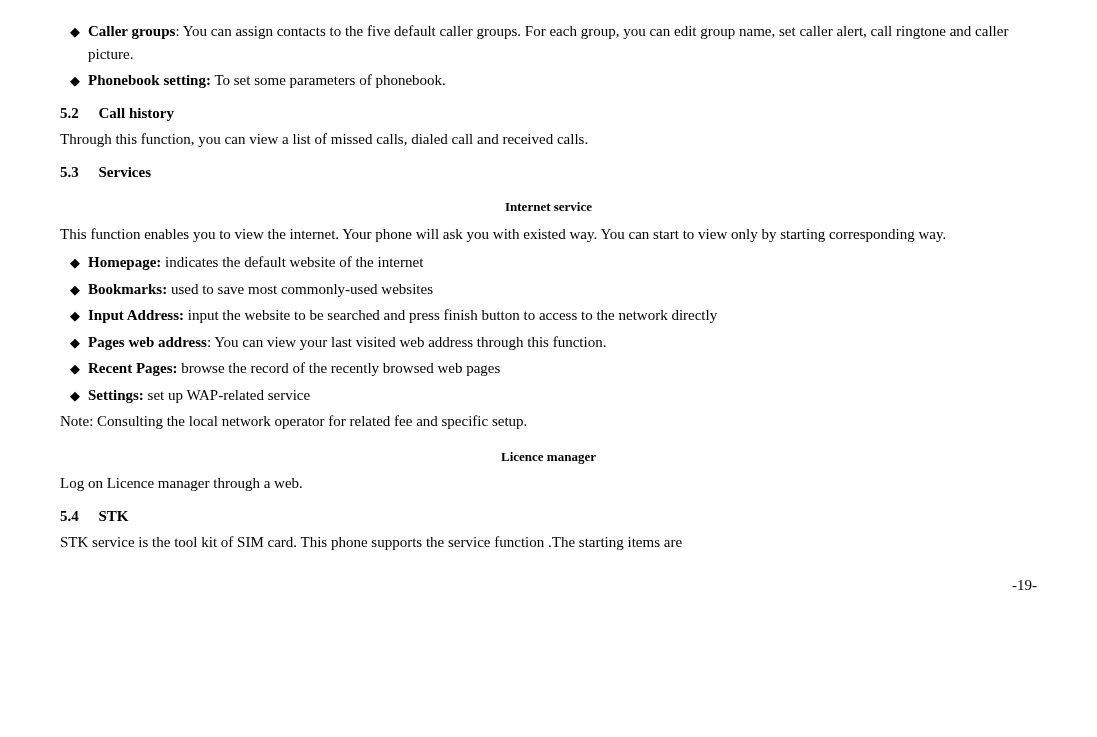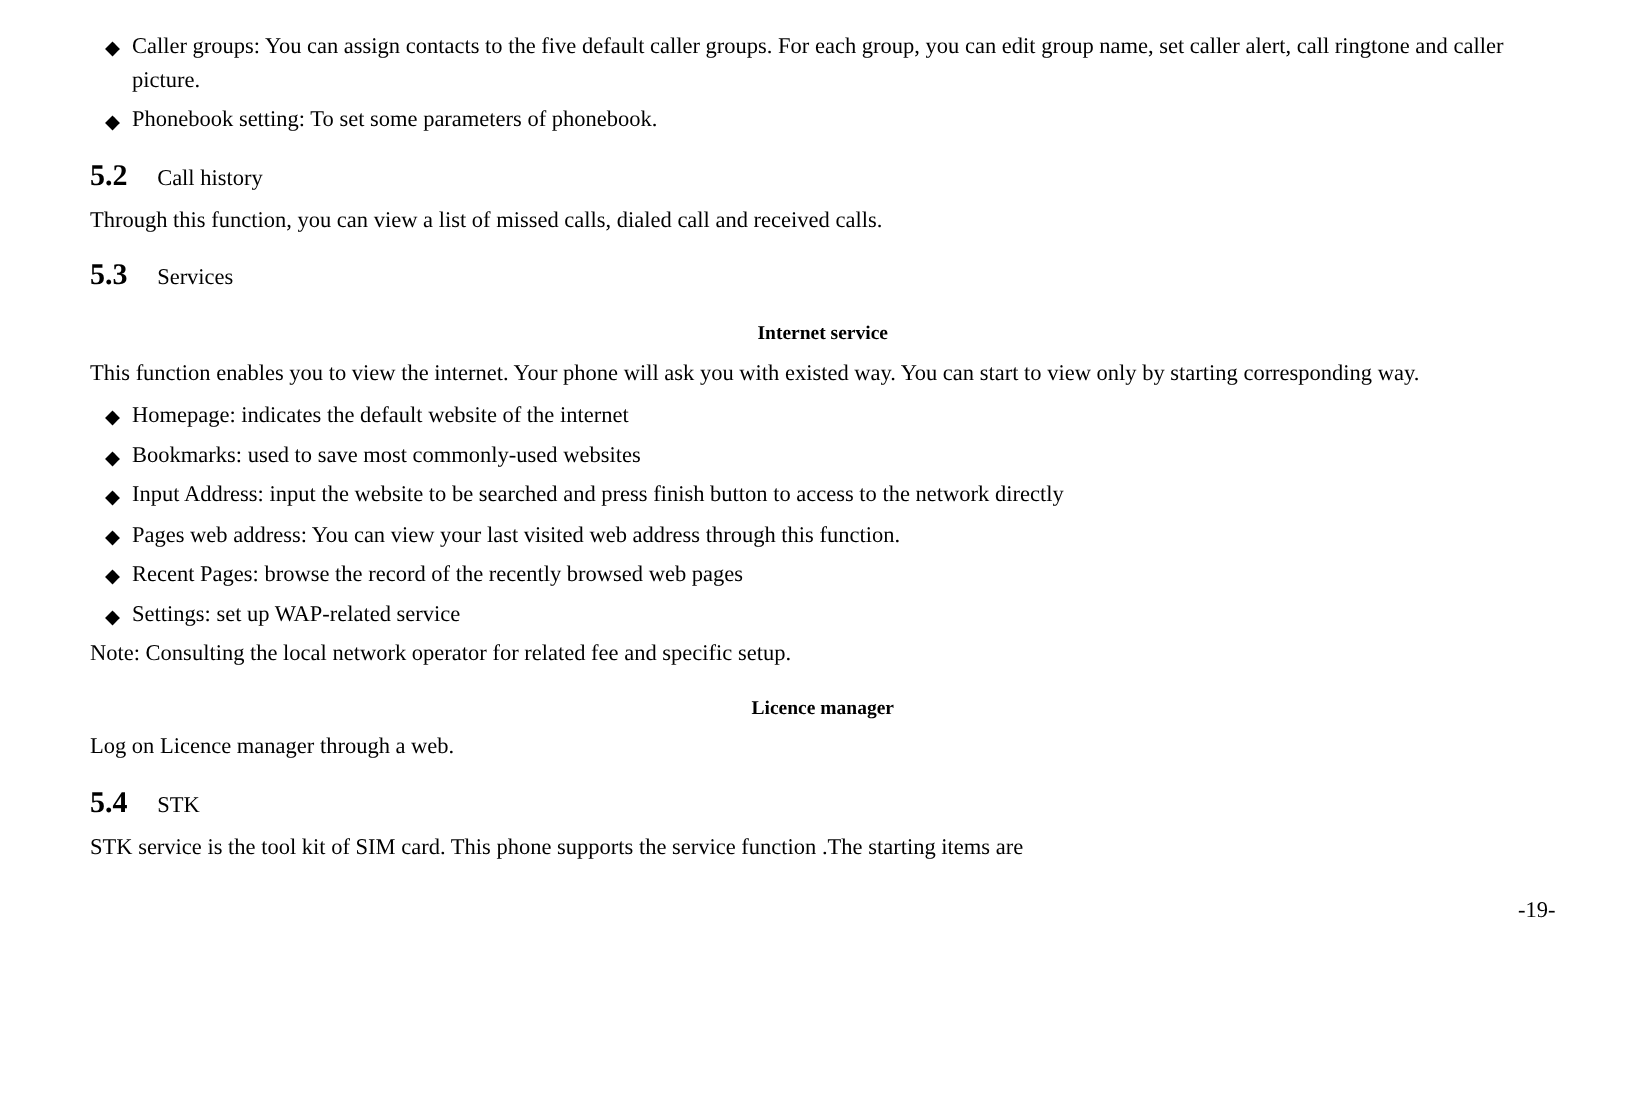--- a/index.html
+++ b/index.html
@@ -31,25 +31,25 @@
       flex-shrink: 0;
     }
     .bullet-text {
       flex: 1;
     }
     .section-heading {
       margin: 10px 0 4px 0;
     }
     .section-heading-num {
       font-weight: bold;
-      font-size: 20px;
+      font-size: 15px;
       text-align: right;
     }
     .section-heading-title {
-      font-weight: normal;
+      font-weight: bold;
       font-size: 15px;
       margin-left: 16px;
     }
     .sub-heading {
       text-align: center;
       font-weight: bold;
       font-size: 13px;
       margin: 14px 0 6px 0;
     }
     .paragraph {
@@ -57,21 +57,21 @@
       text-align: justify;
     }
     .note-line {
       margin-bottom: 6px;
     }
     .page-number {
       text-align: right;
       margin-top: 20px;
     }
     b {
-      font-weight: normal;
+      font-weight: bold;
     }
   </style>
 </head>
 <body>
 
 <div class="bullet-item">
   <span class="diamond">◆</span>
   <span class="bullet-text">
     <b>Caller groups</b><span>: You can assign contacts to the five default caller groups. For each group, you can edit group name, set caller alert, call ringtone and caller picture.</span>
   </span>

